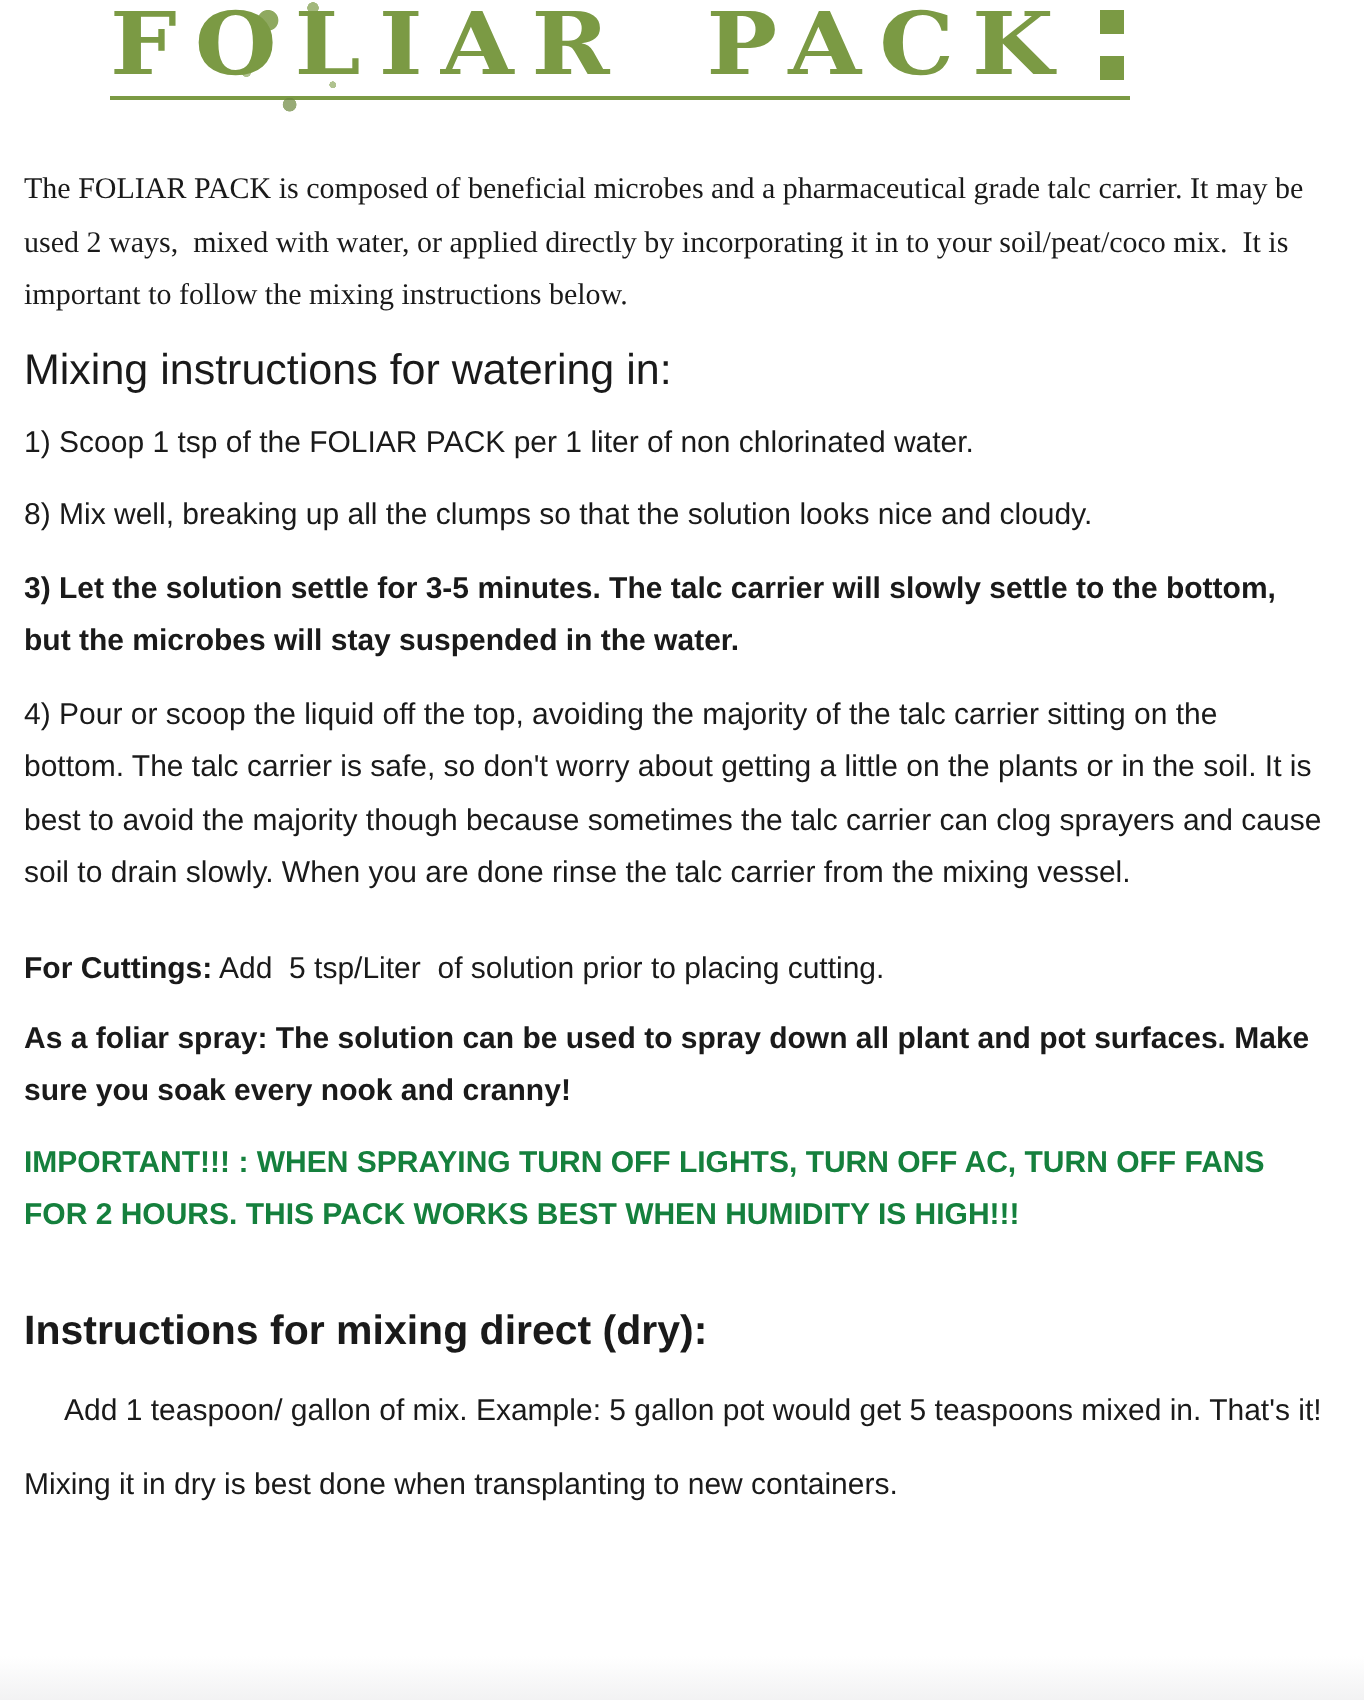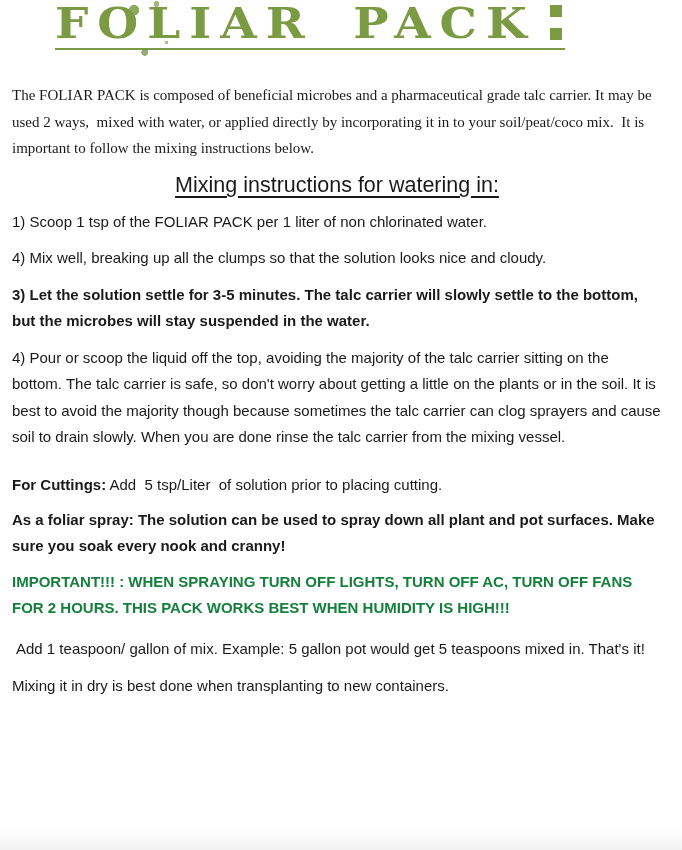--- a/index.html
+++ b/index.html
@@ -71,45 +71,43 @@
 
   
   p { margin: 0; white-space: pre-wrap; }
   .intro { margin-top: 32px; font-family: Liberation Serif, serif; }
 
   .h-underlined {
     font-size: 21.5px;
     font-weight: 400;
     line-height: 27px;
     margin: 10px 0 0 0;
-    text-decoration: underline;
     text-underline-offset: 4px;
     text-decoration-thickness: 1.5px;
     white-space: pre-wrap;
-    text-align: center;
   }
   .h-bold { font-weight: 700; font-size: 20.5px; }
 
   .step { margin-top: 10px; }
   .step:first-of-type { margin-top: 21px; }
   .bold { font-weight: 700; }
 
   .apps { margin-top: 21px; }
   .app { margin-top: 8.5px; }
   .app .lbl { font-weight: 700; }
   .app.all-bold { font-weight: 700; }
 
   .important {
     margin-top: 9px;
     font-weight: 700;
     color: #15803d;
   }
 
   .dry-heading { margin-top: 30px; }
-  .dry-line1 { margin-top: 14px; padding-left: 4px; }
+  .dry-line1 { margin-top: 14px; padding-left: 4px; margin-left: 16px; }
   .dry-line2 { margin-top: 11px; }
 
   .bottom-fade {
     position: absolute;
     left: 0; bottom: 0;
     width: 100%; height: 22px;
     background: linear-gradient(to bottom, rgba(243,243,244,0), #f2f2f3);
   }
 </style>
 </head>
@@ -124,30 +122,31 @@
           <span></span>
         </span>
       <div class="grunge"></div>
     </div>
 
     <p class="intro">The FOLIAR PACK is composed of beneficial microbes and a pharmaceutical grade talc carrier. It may be used 2 ways,  mixed with water, or applied directly by incorporating it in to your soil/peat/coco mix.  It is important to follow the mixing instructions below.</p>
 
     <h2 class="h-underlined">Mixing instructions for watering in:</h2>
 
     <p class="step">1) Scoop 1 tsp of the FOLIAR PACK per 1 liter of non chlorinated water.</p>
-    <p class="step">4) Mix well, breaking up all the clumps so that the solution looks nice and cloudy.</p>
+    <p class="step">8) Mix well, breaking up all the clumps so that the solution looks nice and cloudy.</p>
     <p class="step bold">3) Let the solution settle for 3-5 minutes. The talc carrier will slowly settle to the bottom, but the microbes will stay suspended in the water.</p>
     <p class="step">4) Pour or scoop the liquid off the top, avoiding the majority of the talc carrier sitting on the bottom. The talc carrier is safe, so don't worry about getting a little on the plants or in the soil. It is best to avoid the majority though because sometimes the talc carrier can clog sprayers and cause soil to drain slowly. When you are done rinse the talc carrier from the mixing vessel.</p>
 
     <div class="apps">
       <p class="app"><span class="lbl">For Cuttings:</span><span> Add  5 tsp/Liter  of solution prior to placing cutting.</span></p>
       <p class="app all-bold"><span class="lbl">As a foliar spray:</span><span> The solution can be used to spray down all plant and pot surfaces. Make sure you soak every nook and cranny!</span></p>
     </div>
 
     <p class="important">IMPORTANT!!! : WHEN SPRAYING TURN OFF LIGHTS, TURN OFF AC, TURN OFF FANS FOR 2 HOURS. THIS PACK WORKS BEST WHEN HUMIDITY IS HIGH!!!</p>
 
+    <h2 class="h-underlined h-bold dry-heading">Instructions for mixing direct (dry):</h2>
     <p class="dry-line1">Add 1 teaspoon/ gallon of mix. Example: 5 gallon pot would get 5 teaspoons mixed in. That's it!</p>
     <p class="dry-line2">Mixing it in dry is best done when transplanting to new containers.</p>
 
   </div>
 
   <div class="bottom-fade"></div>
 </div>
 
 </body></html>

